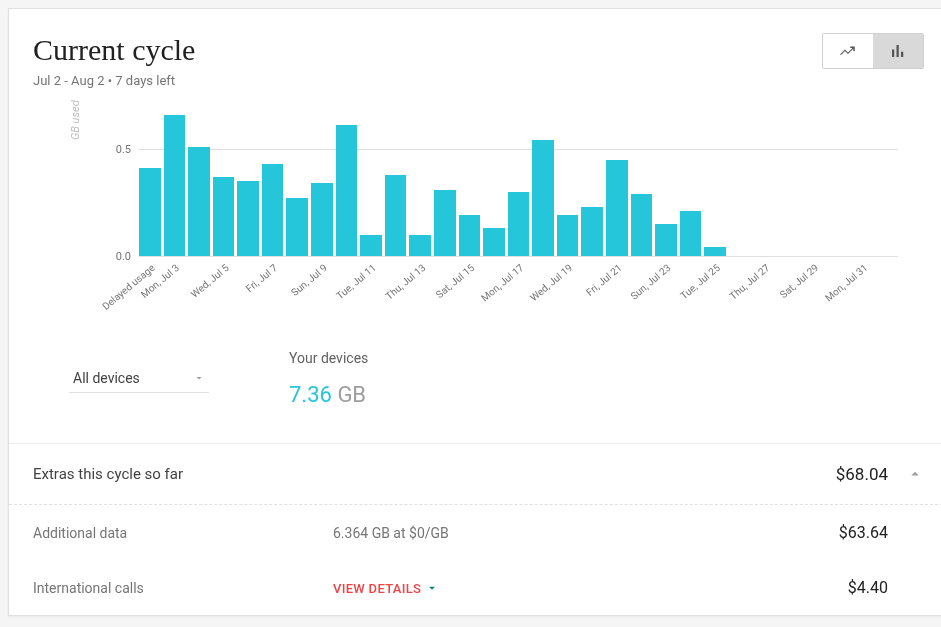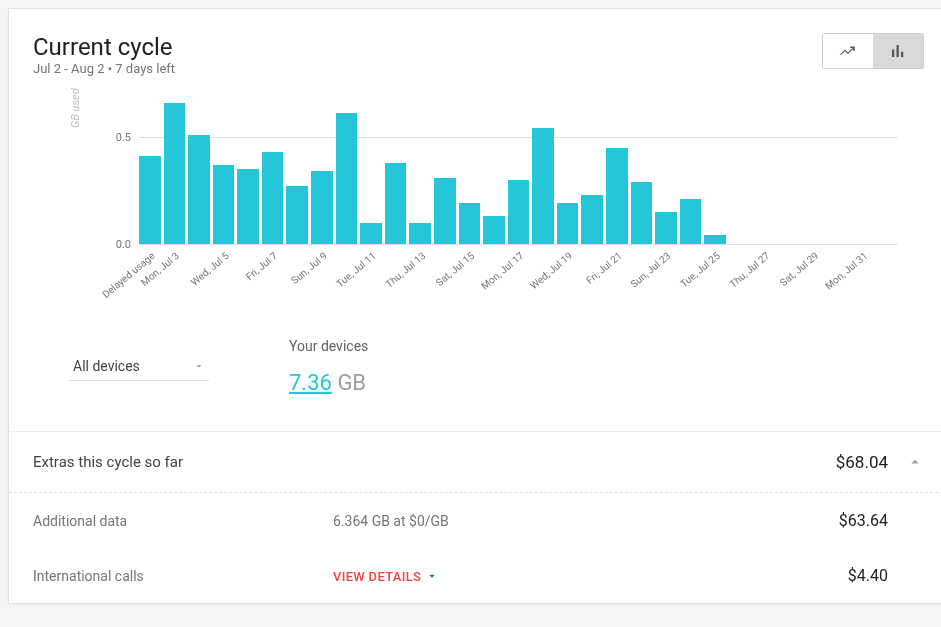--- a/index.html
+++ b/index.html
@@ -16,27 +16,29 @@
     border: 1px solid #e0e0e0;
     box-shadow: 0 1px 2px rgba(0,0,0,0.05);
   }
   .header-row {
     display: flex;
     justify-content: space-between;
     align-items: flex-start;
     padding: 24px 24px 8px 24px;
   }
   .title {
-    font-size: 24px;
+    font-size: 30px;
     font-weight: 400;
     color: #212121;
+    font-family: Liberation Serif, serif;
   }
   .subtitle {
     font-size: 13px;
     color: #757575;
+    margin-top: 6px;
   }
   .toggle-group {
     display: flex;
     border: 1px solid #d0d0d0;
     border-radius: 2px;
     overflow: hidden;
     height: 36px;
   }
   .toggle-btn {
     width: 50px;
@@ -138,21 +140,21 @@
     padding: 6px 4px;
     width: 140px;
     cursor: pointer;
     font-size: 14px;
     color: #424242;
   }
   .select-box svg { width: 12px; height: 12px; fill: #9e9e9e; }
   .stat-block { flex: 1; }
   .stat-label { font-size: 14px; color: #616161; margin-bottom: 16px; }
   .stat-value { font-size: 22px; font-weight: 400; }
-  .stat-value .num { color: #26c6da; text-decoration: underline; }
+  .stat-value .num { color: #26c6da; }
   .stat-value .num.zero { color: #00897b; }
   .stat-value .unit { color: #9e9e9e; }
   .divider { border-top: 1px solid #eeeeee; }
   .extras-header {
     display: flex;
     align-items: center;
     padding: 20px 24px;
     border-bottom: 1px dashed #e0e0e0;
     cursor: pointer;
   }

